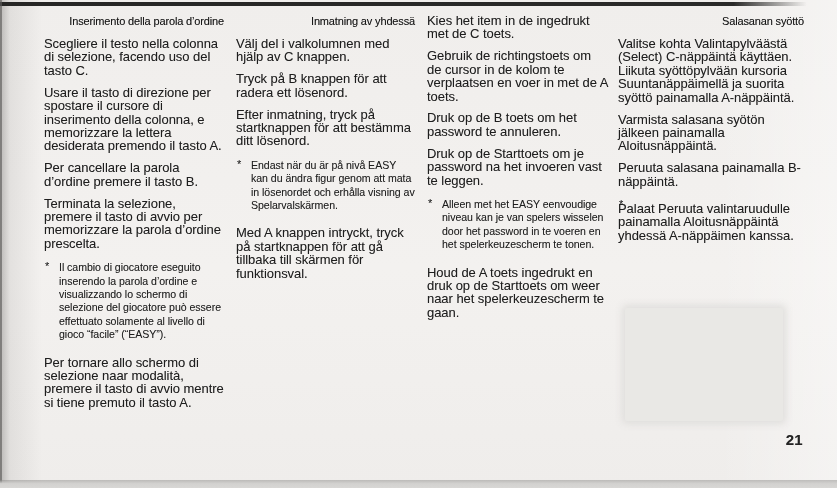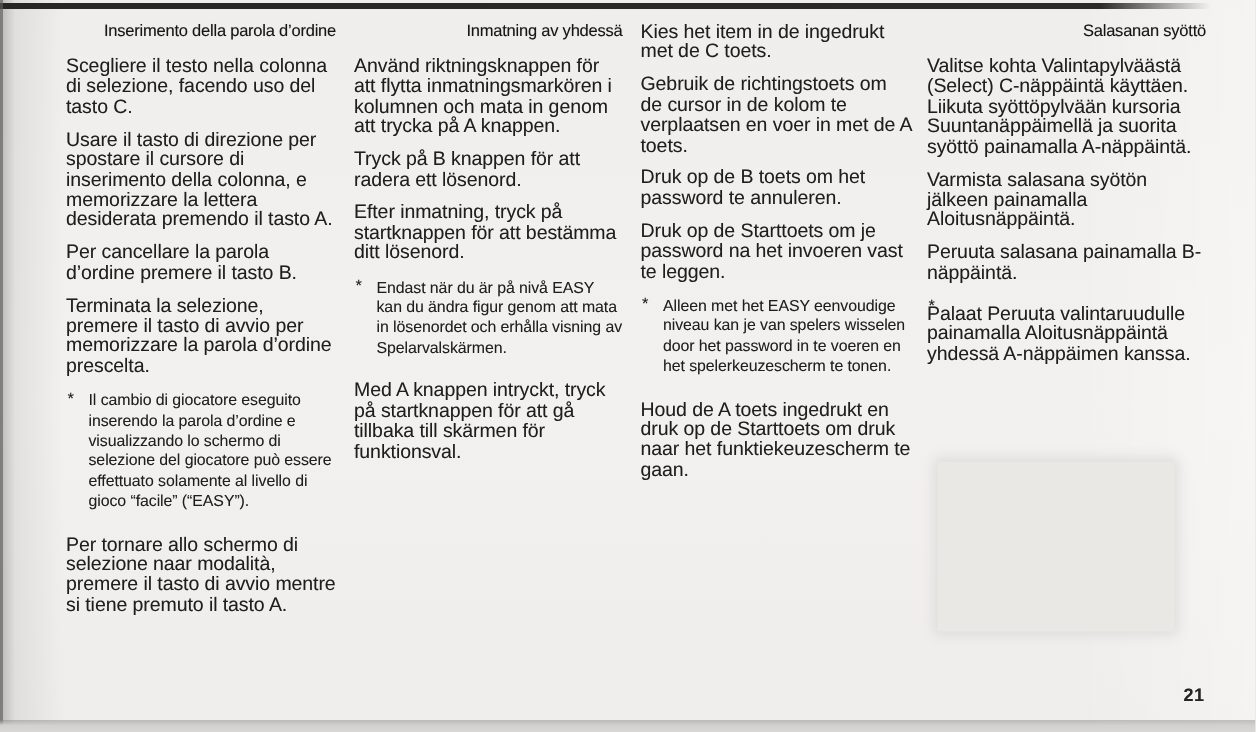--- a/index.html
+++ b/index.html
@@ -89,22 +89,22 @@
   .note .marker {
     position: absolute;
     left: 1px;
     top: -1px;
     font-size: 11px;
   }
 
   .page-number {
     position: absolute;
     right: 34px;
-    bottom: 18px;
-    font-size: 12px;
+    bottom: 40px;
+    font-size: 15px;
     letter-spacing: 0.3px;
     color: #242424;
     text-shadow: 0 0 0.4px rgba(0,0,0,0.3);
     font-weight: bold;
   }
 </style>
 </head>
 <body>
 
 <div class="page">
@@ -121,36 +121,36 @@
         <p>Per cancellare la parola d’ordine premere il tasto B.</p>
         <p>Terminata la selezione, premere il tasto di avvio per memorizzare la parola d’ordine prescelta.</p>
         <div class="note"><span class="marker">*</span><span>Il cambio di giocatore eseguito inserendo la parola d’ordine e visualizzando lo schermo di selezione del giocatore può essere effettuato solamente al livello di gioco “facile” (“EASY”).</span></div>
         <p>Per tornare allo schermo di selezione naar modalità, premere il tasto di avvio mentre si tiene premuto il tasto A.</p>
       </div>
   </section>
 
   <section class="column col-2">
     <h2>Inmatning av yhdessä</h2>
     <div class="blocks">
-        <p>Använd riktningsknappen för att flytta inmatningsmarkören i kolumnen och mata in genom att trycka på A knappen.</p>
+        <p>Välj del i valkolumnen med hjälp av C knappen.</p>
         <p>Tryck på B knappen för att radera ett lösenord.</p>
         <p>Efter inmatning, tryck på startknappen för att bestämma ditt lösenord.</p>
         <div class="note"><span class="marker">*</span><span>Endast när du är på nivå EASY kan du ändra figur genom att mata in lösenordet och erhålla visning av Spelarvalskärmen.</span></div>
         <p>Med A knappen intryckt, tryck på startknappen för att gå tillbaka till skärmen för funktionsval.</p>
       </div>
   </section>
 
   <section class="column col-3">
     <div class="blocks">
         <p>Kies het item in de ingedrukt met de C toets.</p>
         <p>Gebruik de richtingstoets om de cursor in de kolom te verplaatsen en voer in met de A toets.</p>
         <p>Druk op de B toets om het password te annuleren.</p>
         <p>Druk op de Starttoets om je password na het invoeren vast te leggen.</p>
         <div class="note"><span class="marker">*</span><span>Alleen met het EASY eenvoudige niveau kan je van spelers wisselen door het password in te voeren en het spelerkeuzescherm te tonen.</span></div>
-        <p>Houd de A toets ingedrukt en druk op de Starttoets om druk naar het funktiekeuzescherm te gaan.</p>
+        <p>Houd de A toets ingedrukt en druk op de Starttoets om weer naar het spelerkeuzescherm te gaan.</p>
       </div>
   </section>
 
   <section class="column col-4">
     <h2>Salasanan syöttö</h2>
     <div class="blocks">
         <p>Valitse kohta Valintapylväästä (Select) C-näppäintä käyttäen. Liikuta syöttöpylvään kursoria Suuntanäppäimellä ja suorita syöttö painamalla A-näppäintä.</p>
         <p>Varmista salasana syötön jälkeen painamalla Aloitusnäppäintä.</p>
         <p>Peruuta salasana painamalla B-näppäintä.</p>
         <div class="note"><span class="marker">*</span></div>

